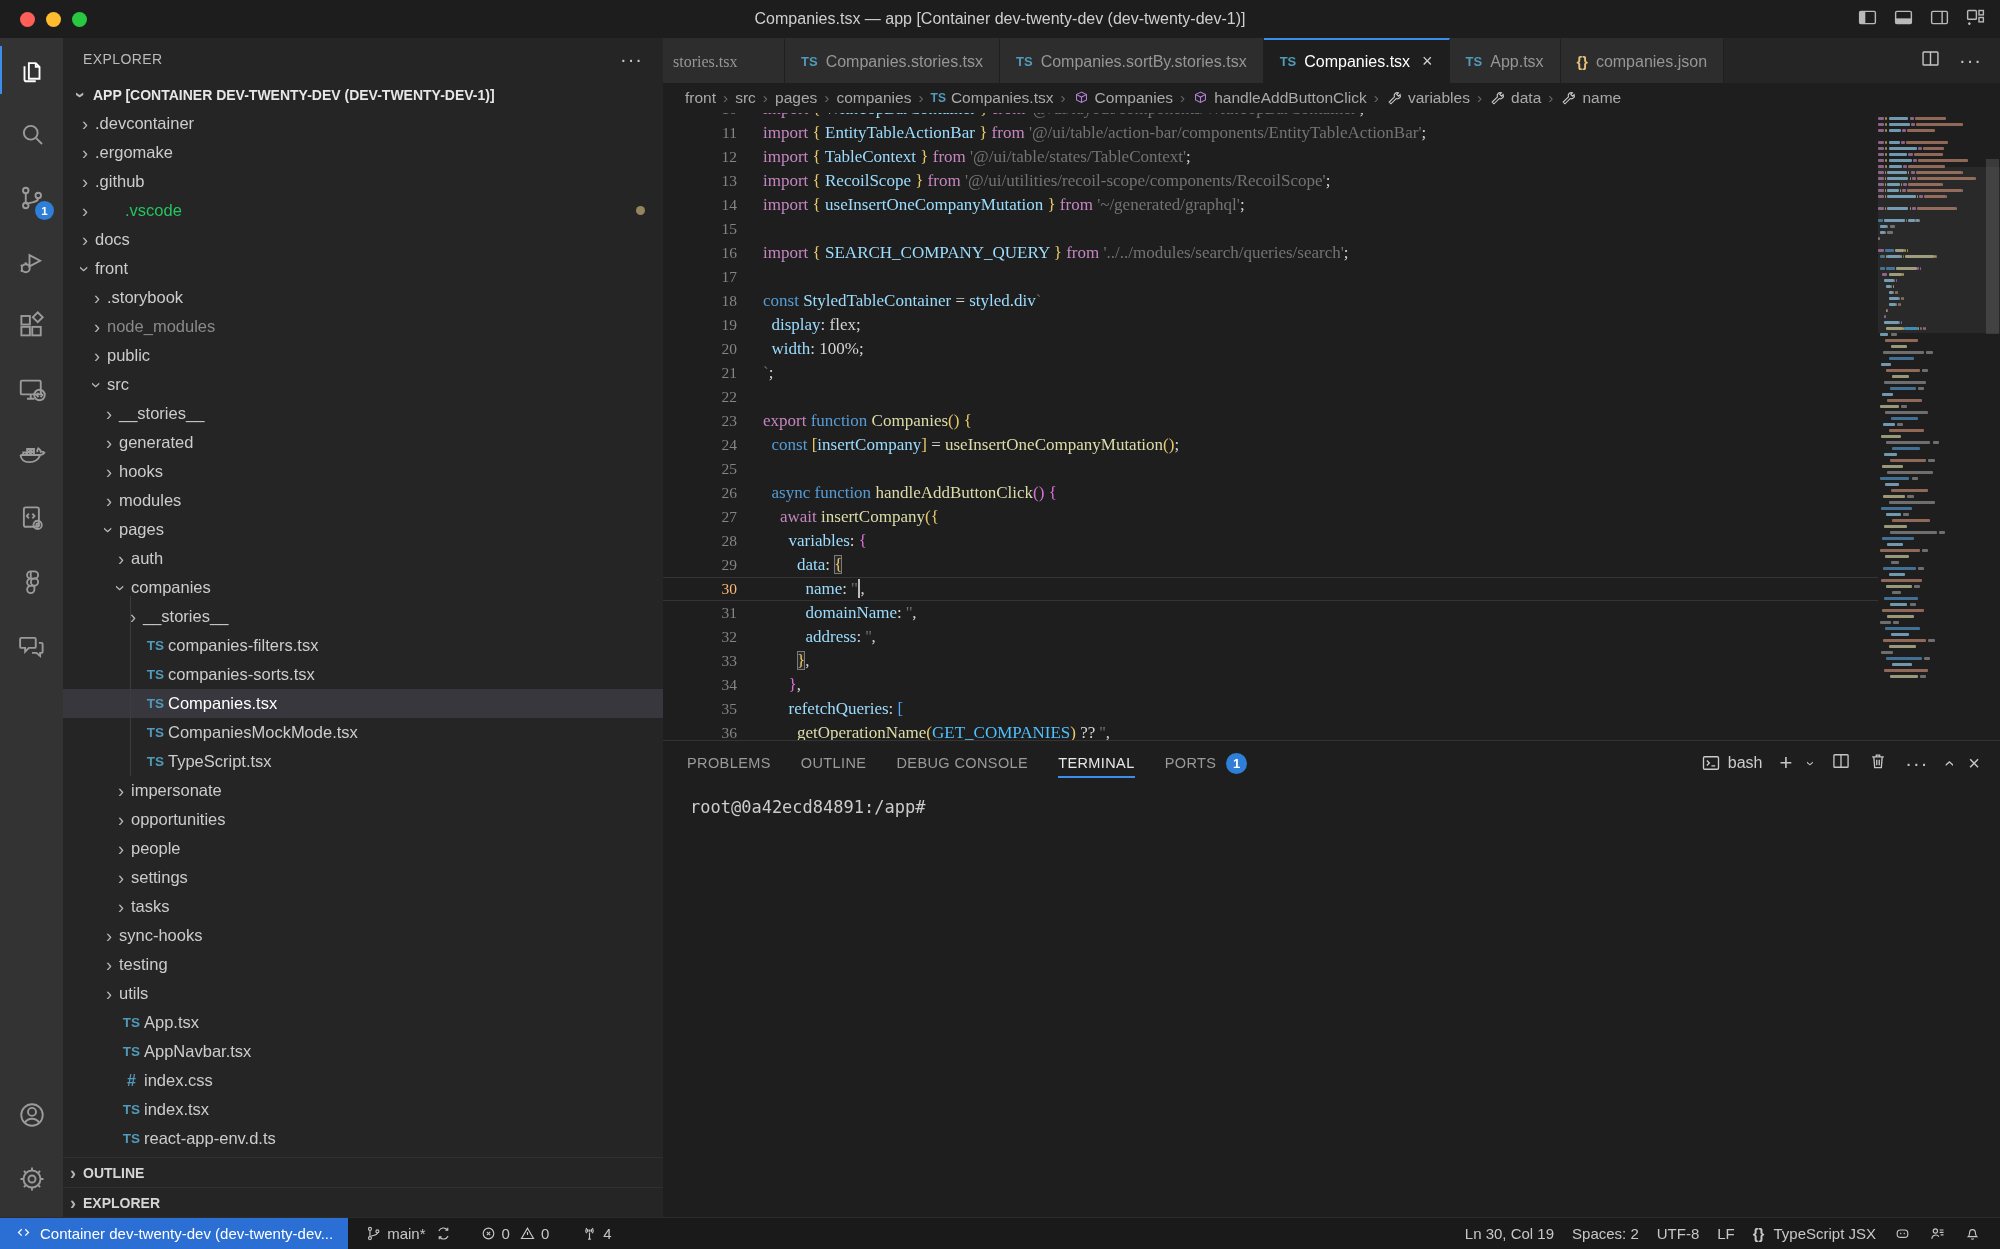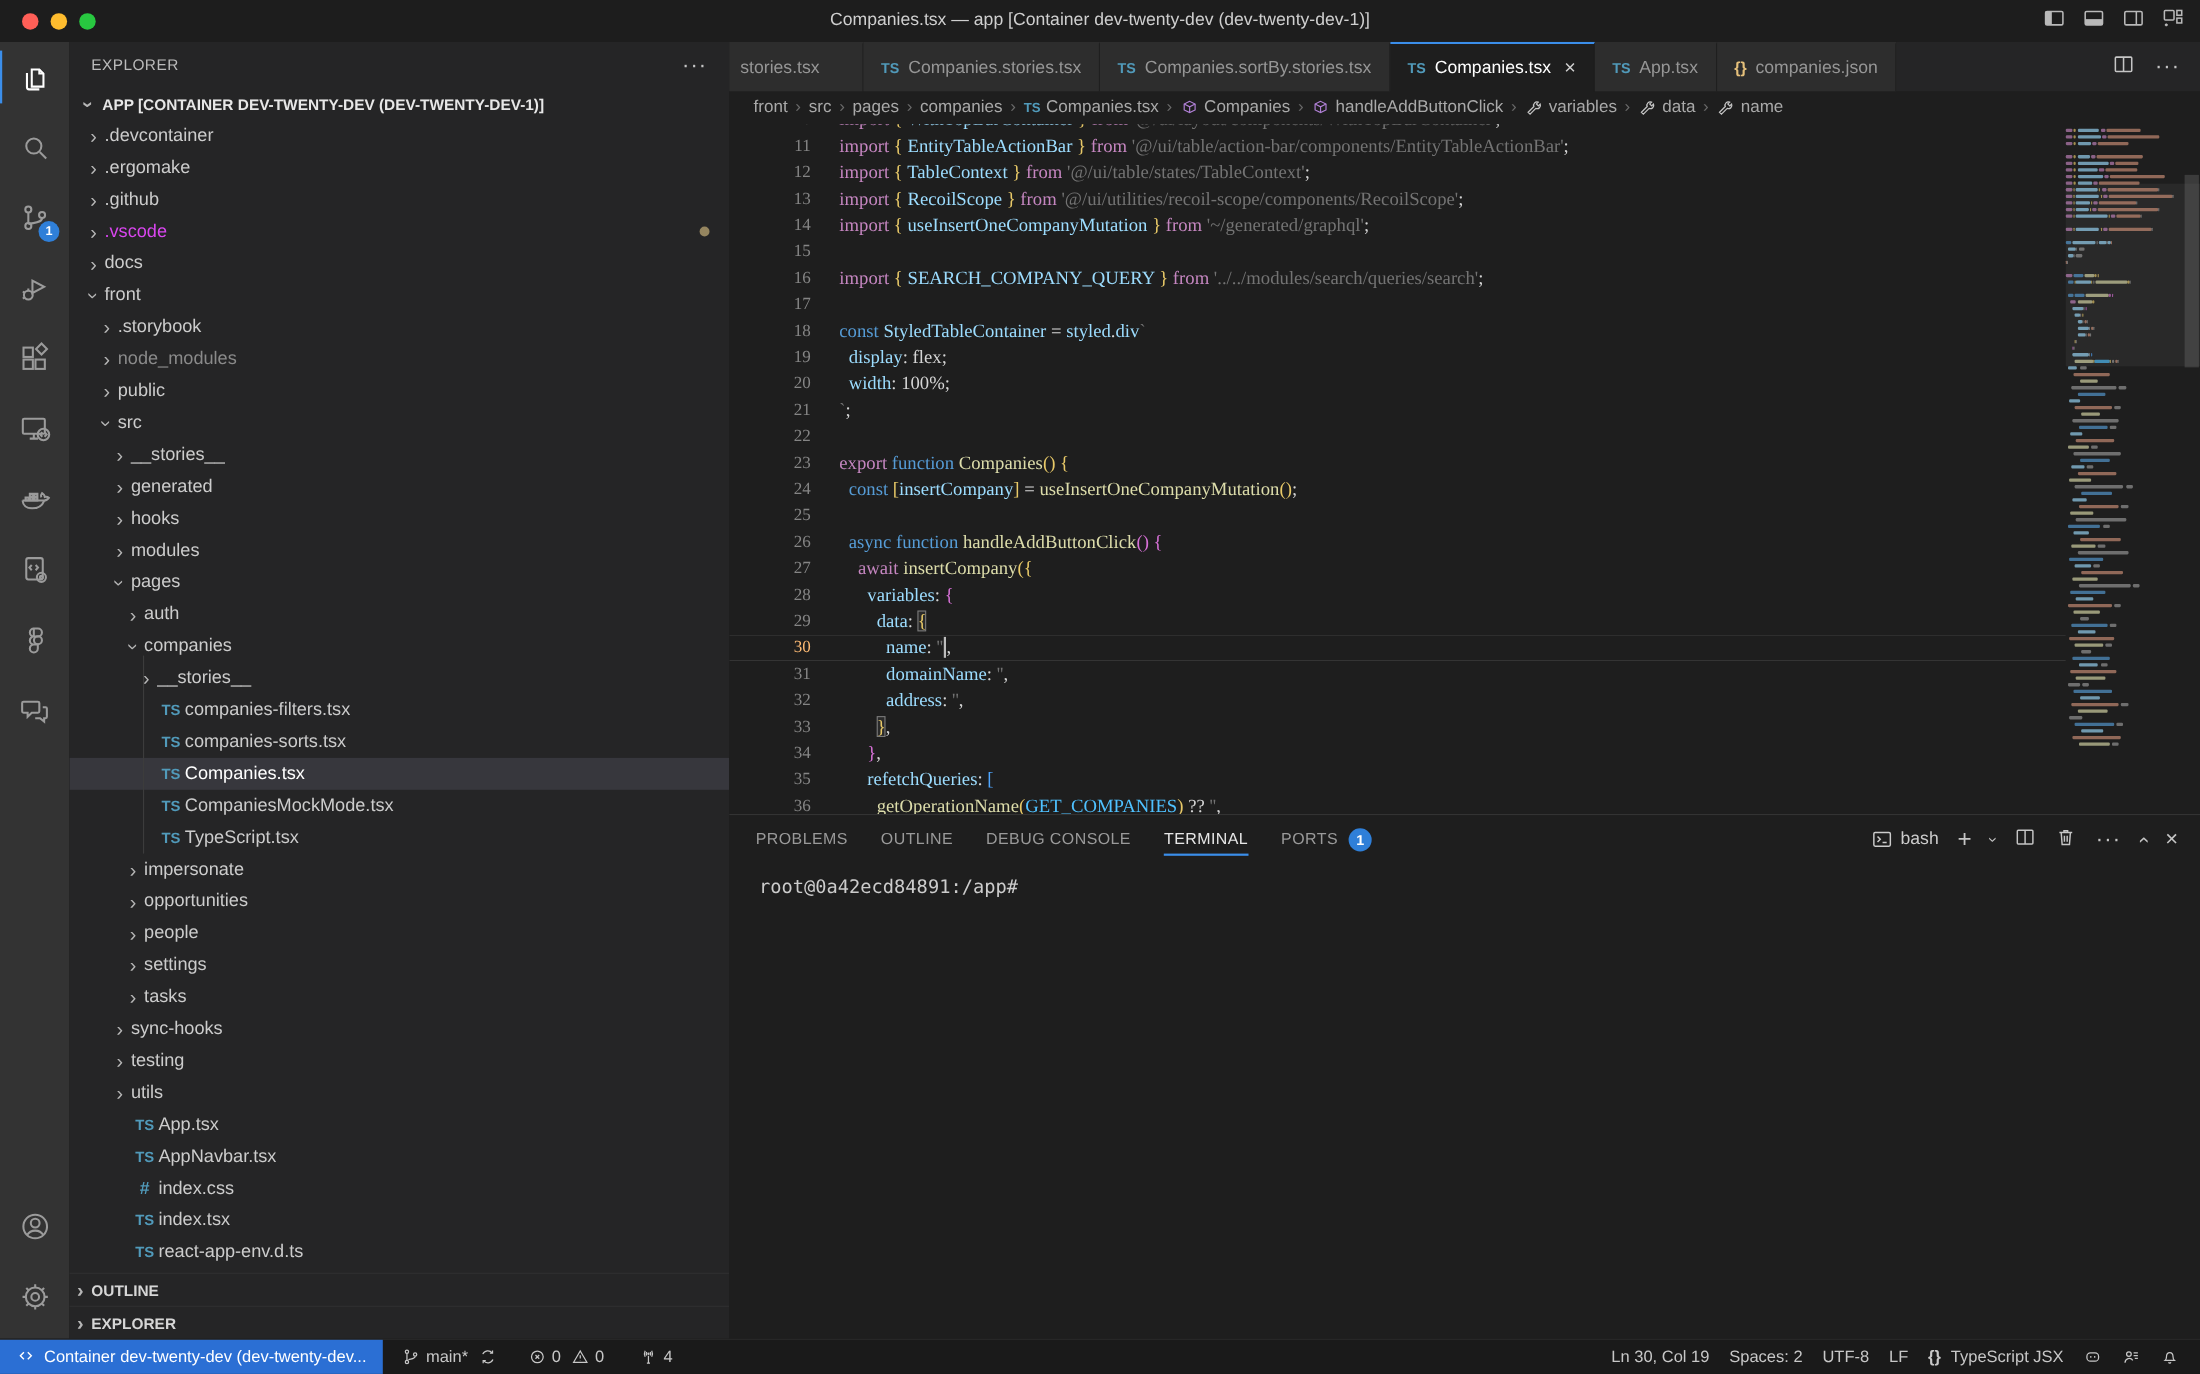--- a/index.html
+++ b/index.html
@@ -37,33 +37,33 @@
   .section-header .chev{margin:0 2px 0 8px;}
   .tree{flex:1;position:relative;overflow:hidden;}
   .tree-row{height:29px;display:flex;align-items:center;font-size:16.5px;color:#cccccc;cursor:pointer;position:relative;}
   .tree-row.selected{background:#37373d;color:#ffffff;}
   .chev{width:20px;flex:none;display:flex;justify-content:center;color:#b6b6b6;font-size:18px;line-height:1;}
   .chev.exp{transform:rotate(90deg);}
   .chev-sp{width:20px;flex:none;}
   .ficon{width:25px;flex:none;text-align:center;font-weight:700;font-size:13.5px;color:#519aba;}
   .ficon.css{font-size:16px;}
   .lab.dim{color:#8a8a8a;}
-  .lab.mod{color:#d946ef;}
+  .lab.mod{color:#22c55e;margin-left:30px;}
   .row-dot{position:absolute;right:18px;top:10px;width:9px;height:9px;border-radius:50%;background:#95855f;}
   .guide{position:absolute;width:1px;background:#3c3c3c;}
   .sb-bottom{flex:none;}
   .sb-sec{height:29px;border-top:1px solid #303031;display:flex;align-items:center;font-weight:700;font-size:14px;color:#d6d6d6;cursor:pointer;}
 
   
   .editor-area{flex:1;display:flex;flex-direction:column;min-width:0;background:#1e1e1e;}
   .tabbar{height:45px;flex:none;background:#252526;display:flex;align-items:stretch;}
   .tab{display:flex;align-items:center;padding:0 16px;background:#2d2d2d;color:#969696;font-size:16px;border-right:1px solid #1f1f1f;
        box-sizing:border-box;border-top:2px solid transparent;cursor:pointer;white-space:nowrap;}
   .tab.active{background:#1e1e1e;color:#fff;border-top-color:#3b8eea;}
-  .tab.clipped{width:122px;min-width:122px;overflow:hidden;padding:0 10px;}
+  .tab.clipped{width:122px;min-width:122px;overflow:hidden;padding:0 10px;font-family:Liberation Serif, serif;}
   .ticon{color:#519aba;font-weight:700;font-size:13px;margin-right:8px;}
   .jicon{color:#e5c07b;font-weight:700;font-size:14.5px;margin-right:8px;}
   .tclose{margin-left:12px;font-size:18px;color:#d0d0d0;}
   .tab-actions{margin-left:auto;display:flex;align-items:center;gap:18px;padding:0 18px;color:#c5c5c5;}
   .tab-actions svg{width:21px;height:21px;}
   .more-dots{font-size:20px;letter-spacing:1px;}
 
   .breadcrumbs{height:30px;flex:none;display:flex;align-items:center;padding-left:22px;font-size:15.5px;color:#a9a9a9;gap:7px;}
   .bc-item{display:flex;align-items:center;gap:5px;cursor:pointer;}
   .bc-sep{color:#6a6a6a;}

